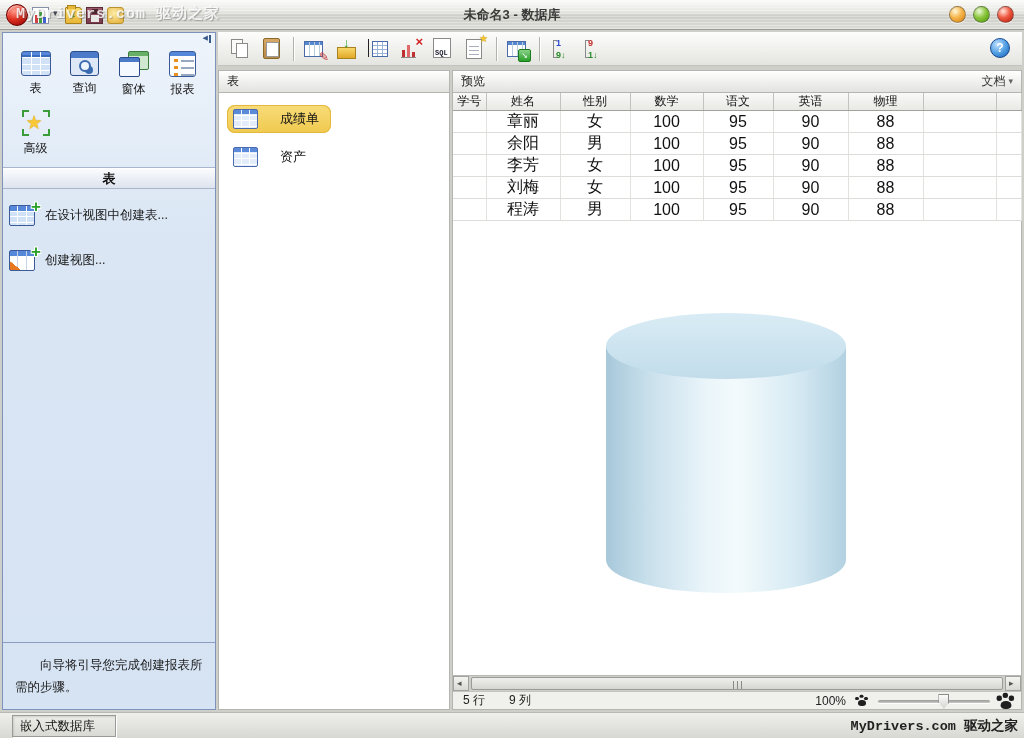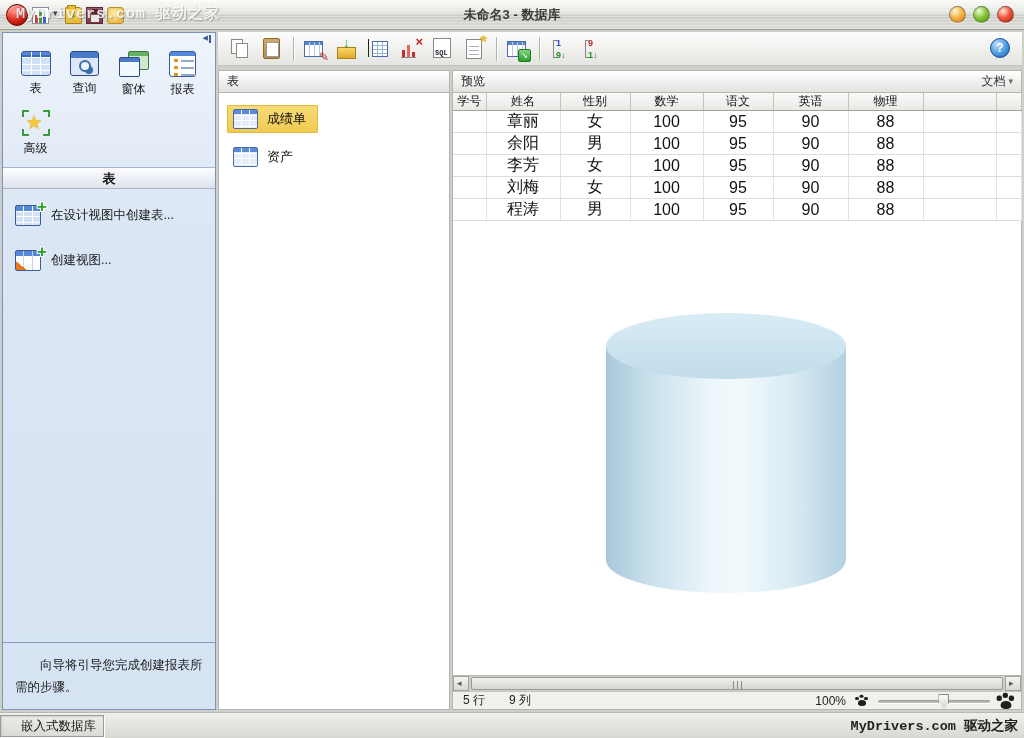--- a/index.html
+++ b/index.html
@@ -119,21 +119,21 @@
   .obi-advanced::before { content:"★"; position:absolute; left:4px; top:0; font-size:19px; line-height:26px;
     color:#f8c838; text-shadow:0 0 1px #b8860b; }
   .obi-advanced::after { content:""; position:absolute; inset:0;
     background-image:linear-gradient(#3a9c3a,#3a9c3a),linear-gradient(#3a9c3a,#3a9c3a),linear-gradient(#3a9c3a,#3a9c3a),linear-gradient(#3a9c3a,#3a9c3a),linear-gradient(#3a9c3a,#3a9c3a),linear-gradient(#3a9c3a,#3a9c3a),linear-gradient(#3a9c3a,#3a9c3a),linear-gradient(#3a9c3a,#3a9c3a);
     background-size:7px 2px,2px 7px,7px 2px,2px 7px,7px 2px,2px 7px,7px 2px,2px 7px;
     background-position:left top,left top,right top,right top,left bottom,left bottom,right bottom,right bottom;
     background-repeat:no-repeat; }
   .sb-section { margin-top:10px; height:22px; line-height:21px; text-align:center; font-size:13px; font-weight:bold; color:#111;
     background:linear-gradient(#fcfdfe,#dde3ee); border-top:1px solid #aab6ce; border-bottom:1px solid #aab6ce;
     box-shadow:inset 0 1px 0 #fff; }
-  .sb-actions { padding:16px 0 0 12px; display:flex; flex-direction:column; gap:24px; }
+  .sb-actions { padding:16px 0 0 6px; display:flex; flex-direction:column; gap:24px; }
   .sb-action { display:flex; align-items:center; gap:10px; cursor:pointer; font-size:12.5px; color:#1a1a1a; }
   .aci { position:relative; width:26px; height:21px; flex:none; }
   .aci::after { content:"+"; position:absolute; top:-9px; right:-7px; color:#28a028; font-size:17px; font-weight:bold;
     text-shadow:1px 1px 0 #fff,-1px -1px 0 #fff,1px -1px 0 #fff,-1px 1px 0 #fff; }
   .aci-create-table { border:1px solid #3a5a9a; border-radius:2px;
     background-image:repeating-linear-gradient(90deg,rgba(0,0,0,0) 0 7.3px,#fff 7.3px 8.3px),
       repeating-linear-gradient(180deg,rgba(0,0,0,0) 0 4.7px,#fff 4.7px 5.7px),
       linear-gradient(180deg,#5588d8 0 5px,#d2e2f6 5px); }
   .aci-create-report { border:1px solid #8a8a88; background-color:#fff; width:20px; margin-left:3px;
     background-image:repeating-linear-gradient(180deg,rgba(0,0,0,0) 0 3px,#a8b0c0 3px 4px);
@@ -146,21 +146,21 @@
   .sb-spacer { flex:1; }
   .sb-help { border-top:1px solid #8a9cc0; padding:12px 12px 10px; }
   .sb-help-title { font-size:13px; font-weight:bold; color:#111; margin-bottom:14px; }
   .sb-help-text { font-size:12.5px; color:#1a1a1a; line-height:1.75; text-indent:2em; }
 
   
   .objpanel { position:absolute; left:218px; top:70px; width:232px; height:640px; background:#fff; border:1px solid #b4b4b0; }
   .panel-header { height:22px; line-height:21px; padding:0 8px; font-size:12px; color:#222;
     background:linear-gradient(#ffffff,#e2e2df); border-bottom:1px solid #b4b4b0; }
   .obj-list { padding:12px 8px; display:flex; flex-direction:column; gap:10px; align-items:flex-start; }
-  .list-item { display:flex; align-items:center; gap:9px; padding:4px 12px 4px 6px; font-size:13px; color:#111; cursor:pointer; border-radius:2px; }
+  .list-item { display:flex; align-items:center; gap:22px; padding:4px 12px 4px 6px; font-size:13px; color:#111; cursor:pointer; border-radius:8px; }
   .list-item.selected { background:linear-gradient(#f8dc79,#f0c94e); box-shadow:0 0 0 1px #e2b93c inset; }
   .lti { width:25px; height:20px; border:1px solid #4a6ab0; border-radius:2px; flex:none;
     background-image:repeating-linear-gradient(90deg,rgba(0,0,0,0) 0 7px,#fff 7px 8px),
       repeating-linear-gradient(180deg,rgba(0,0,0,0) 0 4.7px,#fff 4.7px 5.7px),
       linear-gradient(180deg,#5b8bd8 0 4px,#e2ecfa 4px); }
 
   
   .preview { position:absolute; left:452px; top:70px; width:570px; height:640px; background:#fff; border:1px solid #b4b4b0; }
   .ph-flex { display:flex; justify-content:space-between; align-items:center; }
   .doc-menu { font-size:12px; color:#333; cursor:pointer; display:flex; align-items:center; gap:3px;justify-content:flex-end; }
@@ -211,21 +211,21 @@
   .zoom-track { position:absolute; left:0; right:0; top:7px; height:3px; border-radius:2px;
     background:linear-gradient(#9a9a96,#c8c8c4); box-shadow:0 1px 0 #fff; }
   .zoom-thumb { position:absolute; left:54%; top:1px; width:11px; height:15px;
     background:linear-gradient(#fcfcfc,#d4d4d0); border:1px solid #8a8a86;
     clip-path:polygon(0 0,100% 0,100% 60%,50% 100%,0 60%); }
 
   
   .statusbar { position:absolute; left:0; top:712px; width:1024px; height:26px;
     background:linear-gradient(#efefeb,#d8d8d3); border-top:1px solid #b8b8b4;
     display:flex; align-items:center; justify-content:space-between; }
-  .sb-mode { margin-left:0; width:104px; height:22px; line-height:21px; padding-left:20px; font-size:12.5px; color:#111;
+  .sb-mode { margin-left:12px; width:104px; height:22px; line-height:21px; padding-left:7px; font-size:12.5px; color:#111;
     border:1px solid #9a9a96; box-shadow:inset 1px 1px 2px rgba(0,0,0,.12), 1px 1px 0 #fff; }
   .sb-watermark { margin-right:6px; font-size:13.5px; font-weight:bold; color:#222;
     font-family:"Liberation Mono","DejaVu Sans Mono",monospace; }
 </style>
 </head>
 <body>
 
 <div class="app">
 
   <div class="titlebar">

